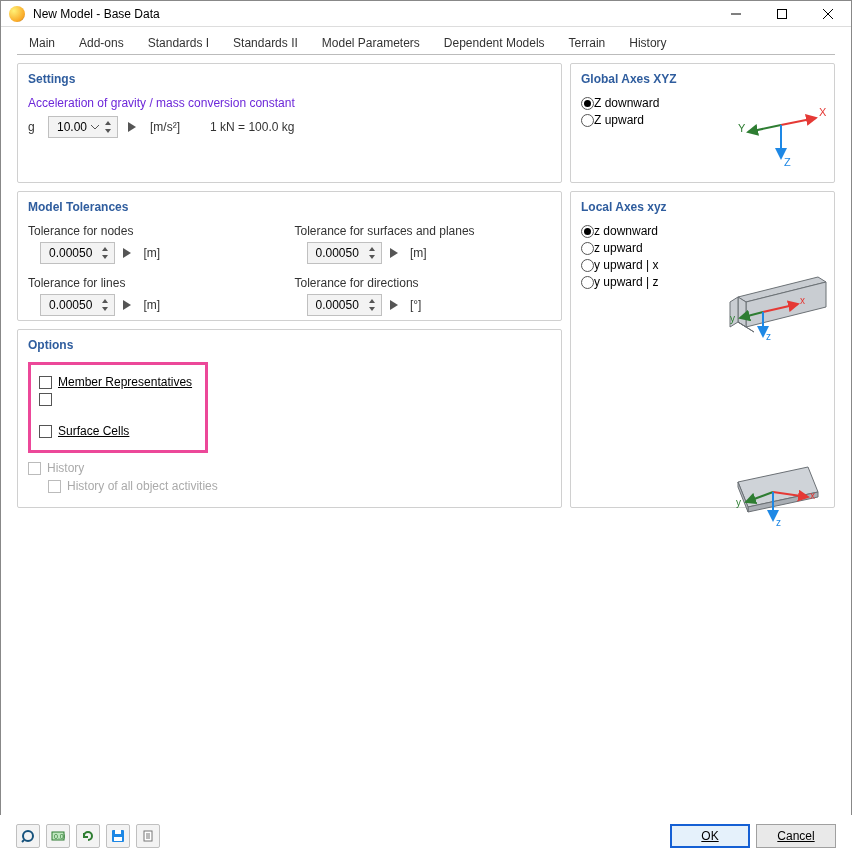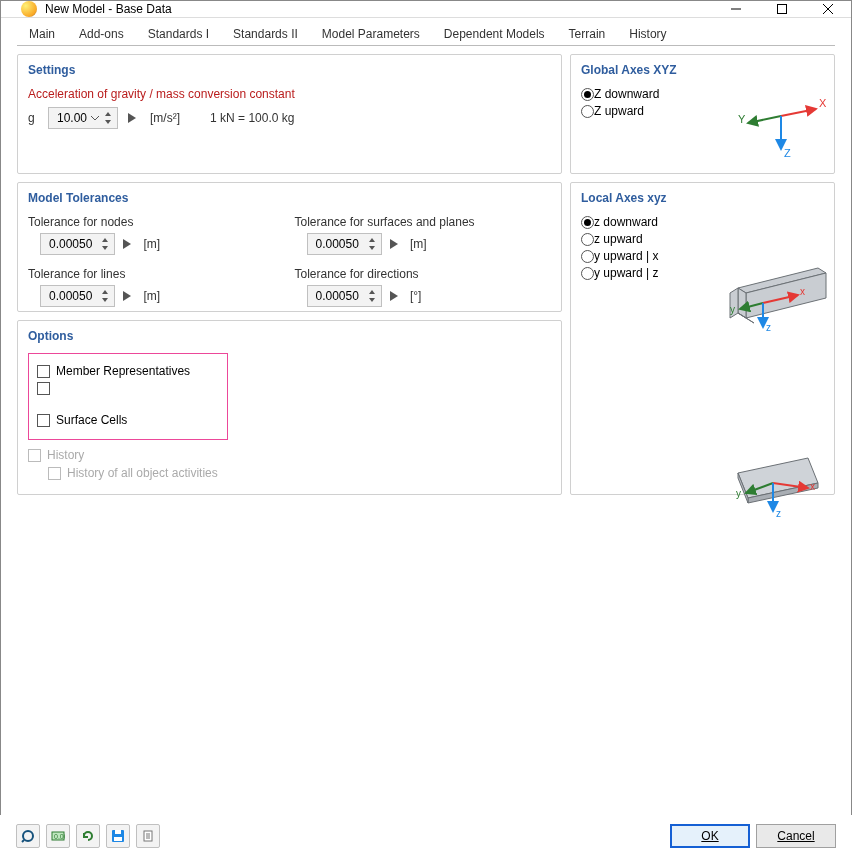--- a/index.html
+++ b/index.html
@@ -11,22 +11,22 @@
     color: #000;
     width: 852px;
     height: 857px;
     overflow: hidden;
     border: 1px solid #888;
   }
   
   .titlebar {
     display: flex;
     align-items: center;
-    height: 17px;
-    padding: 0 0 0 20px;
+    height: 26px;
+    padding: 0 0 0 8px;
     background: #fff;
     border-bottom: 1px solid #ddd;
   }
   .titlebar .app-icon {
     width: 16px; height: 16px;
     margin-right: 8px;
     background: radial-gradient(circle at 30% 30%, #fff176, #f9a825 70%, #6d4c41);
     border-radius: 50%;
   }
   .titlebar .title { flex: 1; }
@@ -85,21 +85,21 @@
     font-weight: 600;
     font-size: 12px;
     margin-bottom: 10px;
   }
   .settings-panel { height: 120px; }
   .toler-panel   { height: 130px; }
   .options-panel { flex:1; height: 450px; }
   .global-axes-panel { height: 120px; position: relative;}
   .local-axes-panel  { flex:1; height: 588px; position: relative;}
 
-  .field-label { color:#b91c1c; margin-bottom:6px; display:block;}
+  .field-label { color:#6d28d9; margin-bottom:6px; display:block;}
   .stext { color:#333; }
 
   .row { display:flex; align-items:center; gap:6px; }
 
   .spinner {
     display:flex; align-items:center;
     border: 1px solid #c0c0c0;
     background:#f3f3f3;
     height: 22px;
     padding: 0 4px 0 8px;
@@ -117,24 +117,25 @@
 
   .toler-grid {
     display:grid;
     grid-template-columns: 1fr 1fr;
     column-gap: 10px;
     row-gap: 12px;
   }
   .toler-item .spin-line { display:flex; align-items:center; gap:4px; margin-top:4px; margin-left:12px;}
 
   .highlight-box {
-    border: 1px solid #ec4899;
+    border: 3px solid #ec4899;
     padding: 6px 8px 8px;
     margin: 4px 0 8px;
-    width: 200px;
+    width: 180px;
+    text-decoration: underline;
   }
   .chk-line { display:flex; align-items:center; gap:6px; margin: 4px 0;}
   .chk {
     width:13px; height:13px;
     border: 1px solid #555;
     background:#fff;
     display:inline-block;
   }
   .chk.disabled { border-color:#bbb; }
   .chk-label.disabled { color:#aaa; }

